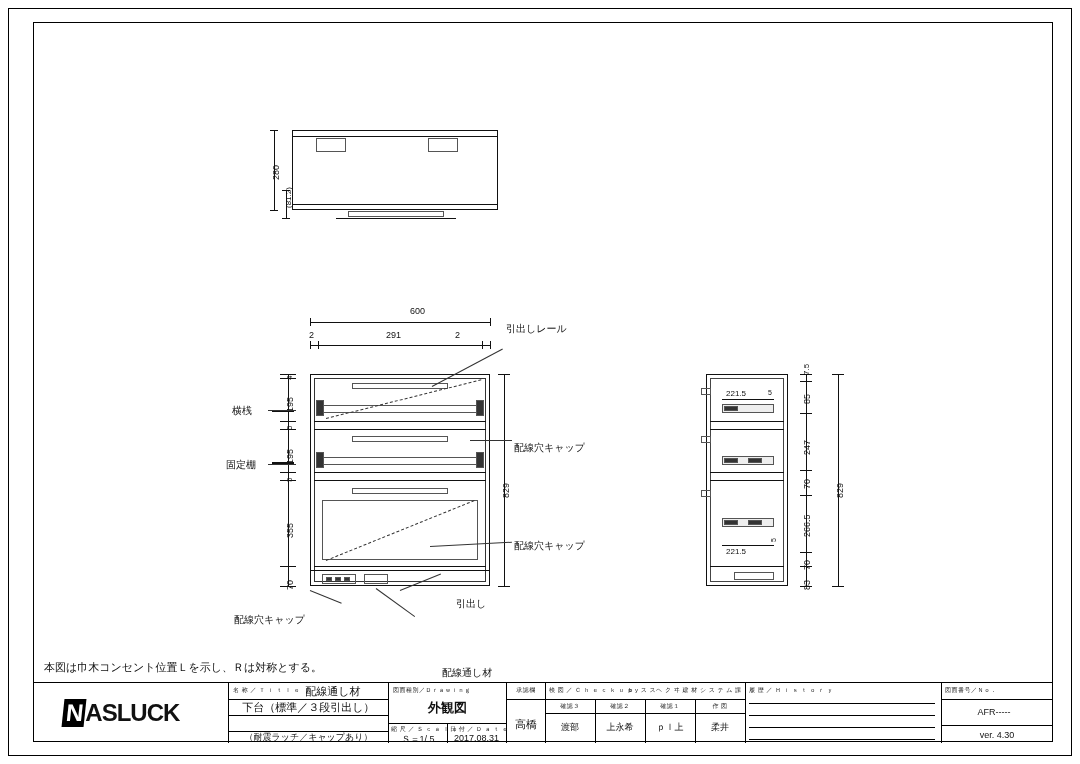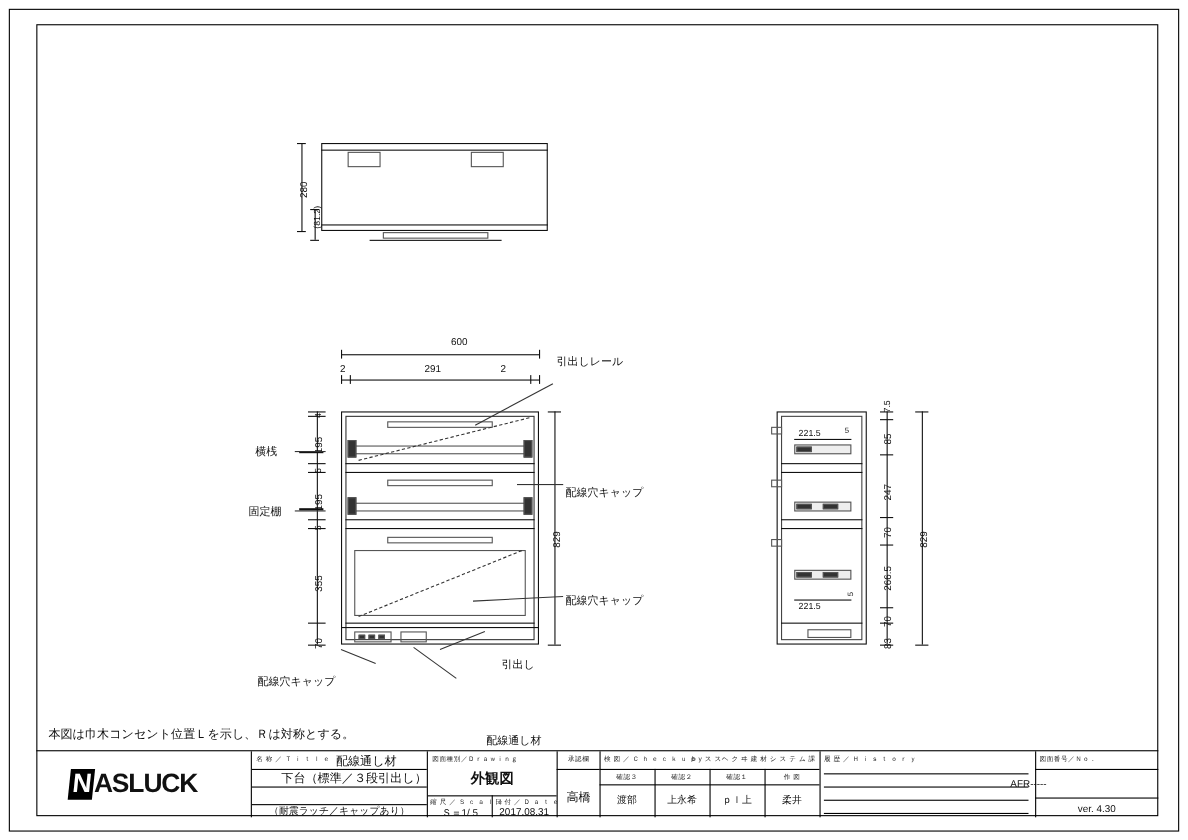--- a/index.html
+++ b/index.html
@@ -221,21 +221,21 @@
     <div class="vdiv" style="left:712px;top:0;height:60px;"></div>
     <div class="vdiv" style="left:908px;top:0;height:60px;"></div>
 
     <div style="position:absolute;left:30px;top:16px;">
       <span class="logo"><span class="n">N</span><span>ASLUCK</span></span>
     </div>
 
     <div class="tiny" style="position:absolute;left:200px;top:3px;">名 称 ／ Ｔ ｉ ｔ ｌ ｅ</div>
     <div class="mid ctr" style="position:absolute;left:250px;top:1px;width:100px;">配線通し材</div>
     <div class="hdrline" style="left:196px;top:16px;width:159px;"></div>
-    <div class="mid ctr" style="position:absolute;left:196px;top:17px;width:159px;text-align:right;">下台（標準／３段引出し）</div>
+    <div class="mid ctr" style="position:absolute;left:196px;top:17px;width:159px;">下台（標準／３段引出し）</div>
     <div class="hdrline" style="left:196px;top:32px;width:159px;"></div>
     <div class="hdrline" style="left:196px;top:48px;width:159px;"></div>
     <div class="small ctr" style="position:absolute;left:196px;top:48px;width:159px;">（耐震ラッチ／キャップあり）</div>
 
     <div class="tiny" style="position:absolute;left:360px;top:3px;">図面種別／Ｄｒａｗｉｎｇ</div>
     <div class="big ctr" style="position:absolute;left:356px;top:16px;width:117px;">外観図</div>
     <div class="hdrline" style="left:356px;top:40px;width:117px;"></div>
     <div class="vdiv" style="left:414px;top:40px;height:20px;"></div>
     <div class="tiny" style="position:absolute;left:358px;top:42px;">縮 尺 ／ Ｓ ｃ ａ ｌ ｅ</div>
     <div class="small ctr" style="position:absolute;left:356px;top:50px;width:58px;">Ｓ＝1/ 5</div>
@@ -264,17 +264,17 @@
     <div class="small ctr" style="position:absolute;left:662px;top:38px;width:50px;">柔井</div>
 
     <div class="tiny" style="position:absolute;left:716px;top:3px;">履 歴 ／ Ｈ ｉ ｓ ｔ ｏ ｒ ｙ</div>
     <div class="hdrline" style="left:716px;top:20px;width:186px;"></div>
     <div class="hdrline" style="left:716px;top:32px;width:186px;"></div>
     <div class="hdrline" style="left:716px;top:44px;width:186px;"></div>
     <div class="hdrline" style="left:716px;top:56px;width:186px;"></div>
 
     <div class="tiny" style="position:absolute;left:912px;top:3px;">図面番号／Ｎｏ．</div>
     <div class="hdrline" style="left:908px;top:16px;width:112px;"></div>
-    <div class="small ctr" style="position:absolute;left:857px;top:24px;width:90px;">AFR-----</div>
+    <div class="small ctr" style="position:absolute;left:916px;top:24px;width:90px;">AFR-----</div>
     <div class="hdrline" style="left:908px;top:42px;width:112px;"></div>
     <div class="small ctr" style="position:absolute;left:908px;top:47px;width:112px;">ver. 4.30</div>
   </div>
 </div>
 
 </body></html>

